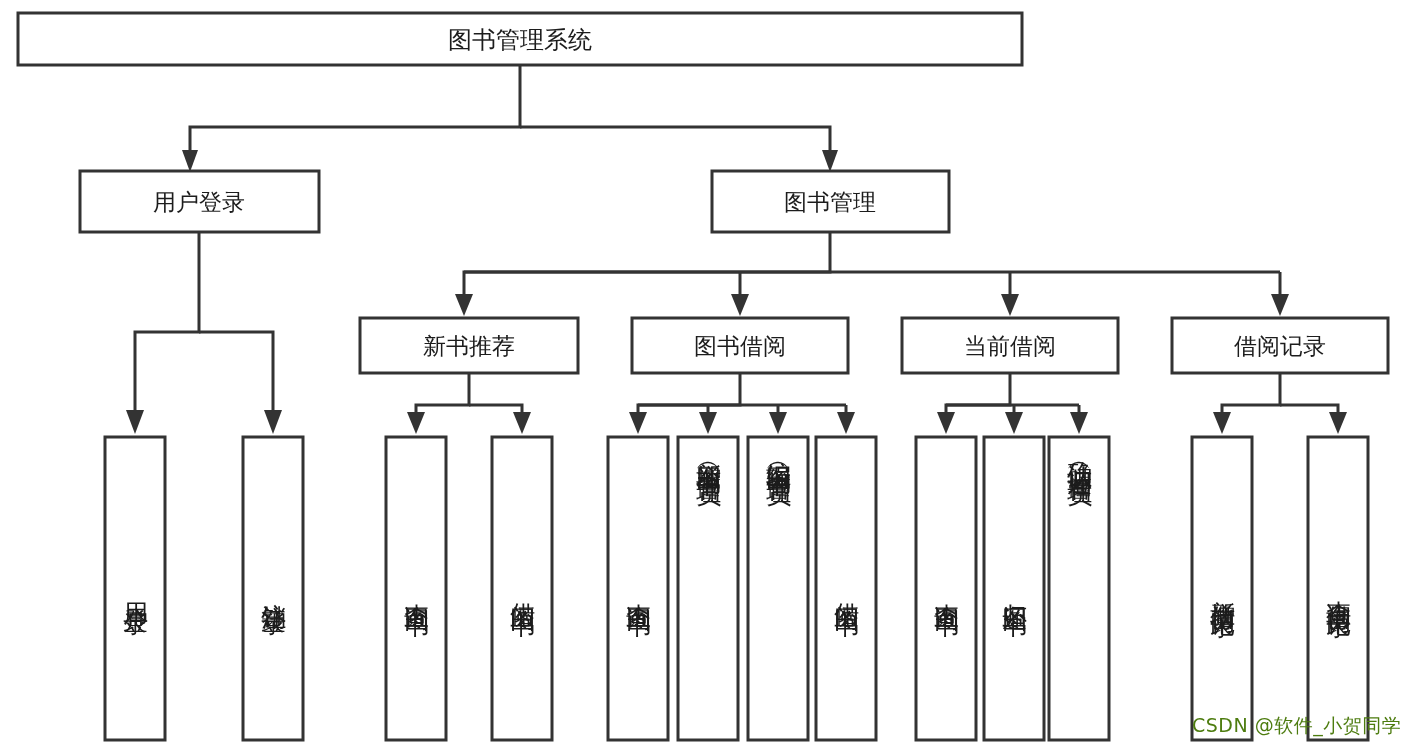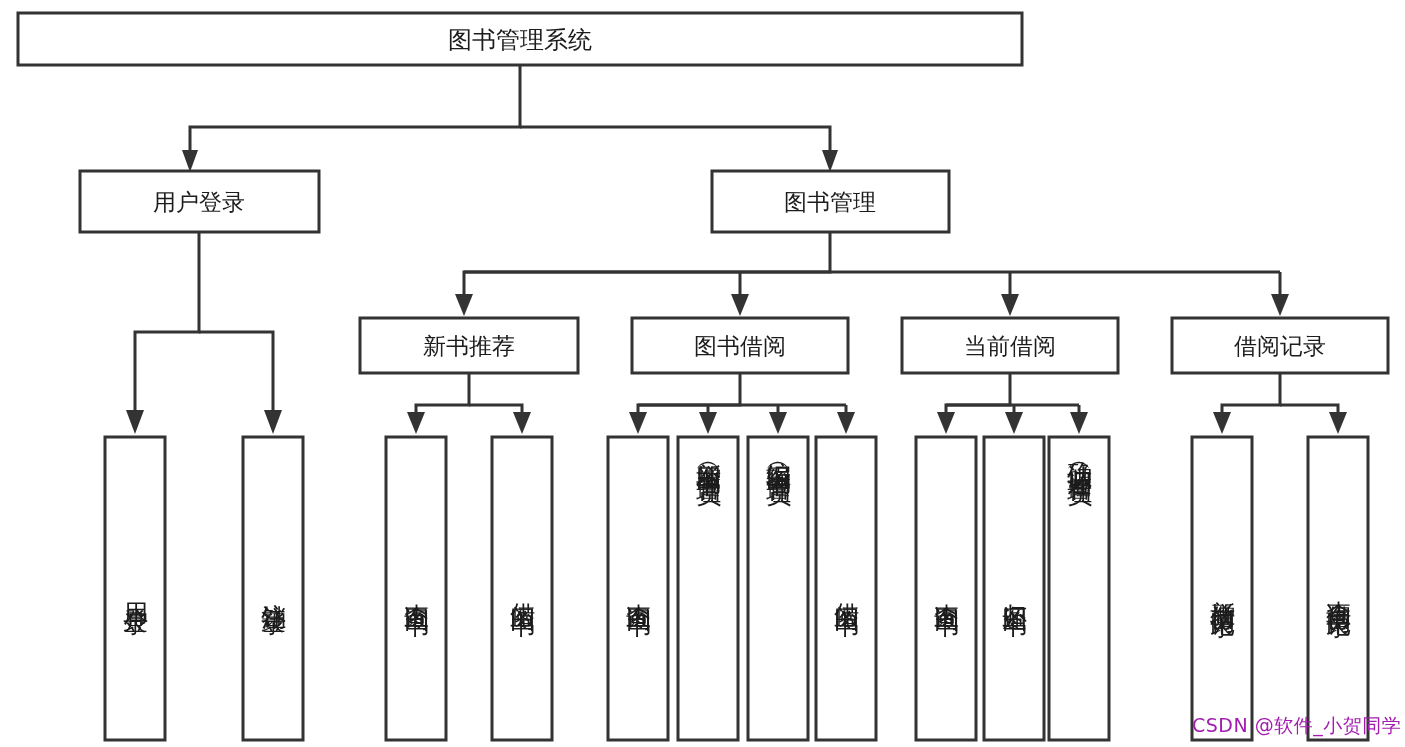--- a/index.html
+++ b/index.html
@@ -30,21 +30,21 @@
     color:#1c1c1c;
     letter-spacing:3px;
     white-space:nowrap;
     text-align:center;
     pointer-events:none;
   }
   .watermark{
     position:absolute;
     font-family:"DejaVu Sans","Liberation Sans",sans-serif;
     font-size:19px;
-    color:#a21caf;
+    color:#4d7c0f;
     white-space:nowrap;
     letter-spacing:0.5px;
   }
 </style>
 </head>
 <body>
 
 <div id="canvas">
 
   <svg id="diagram" viewBox="0 0 1405 747">

